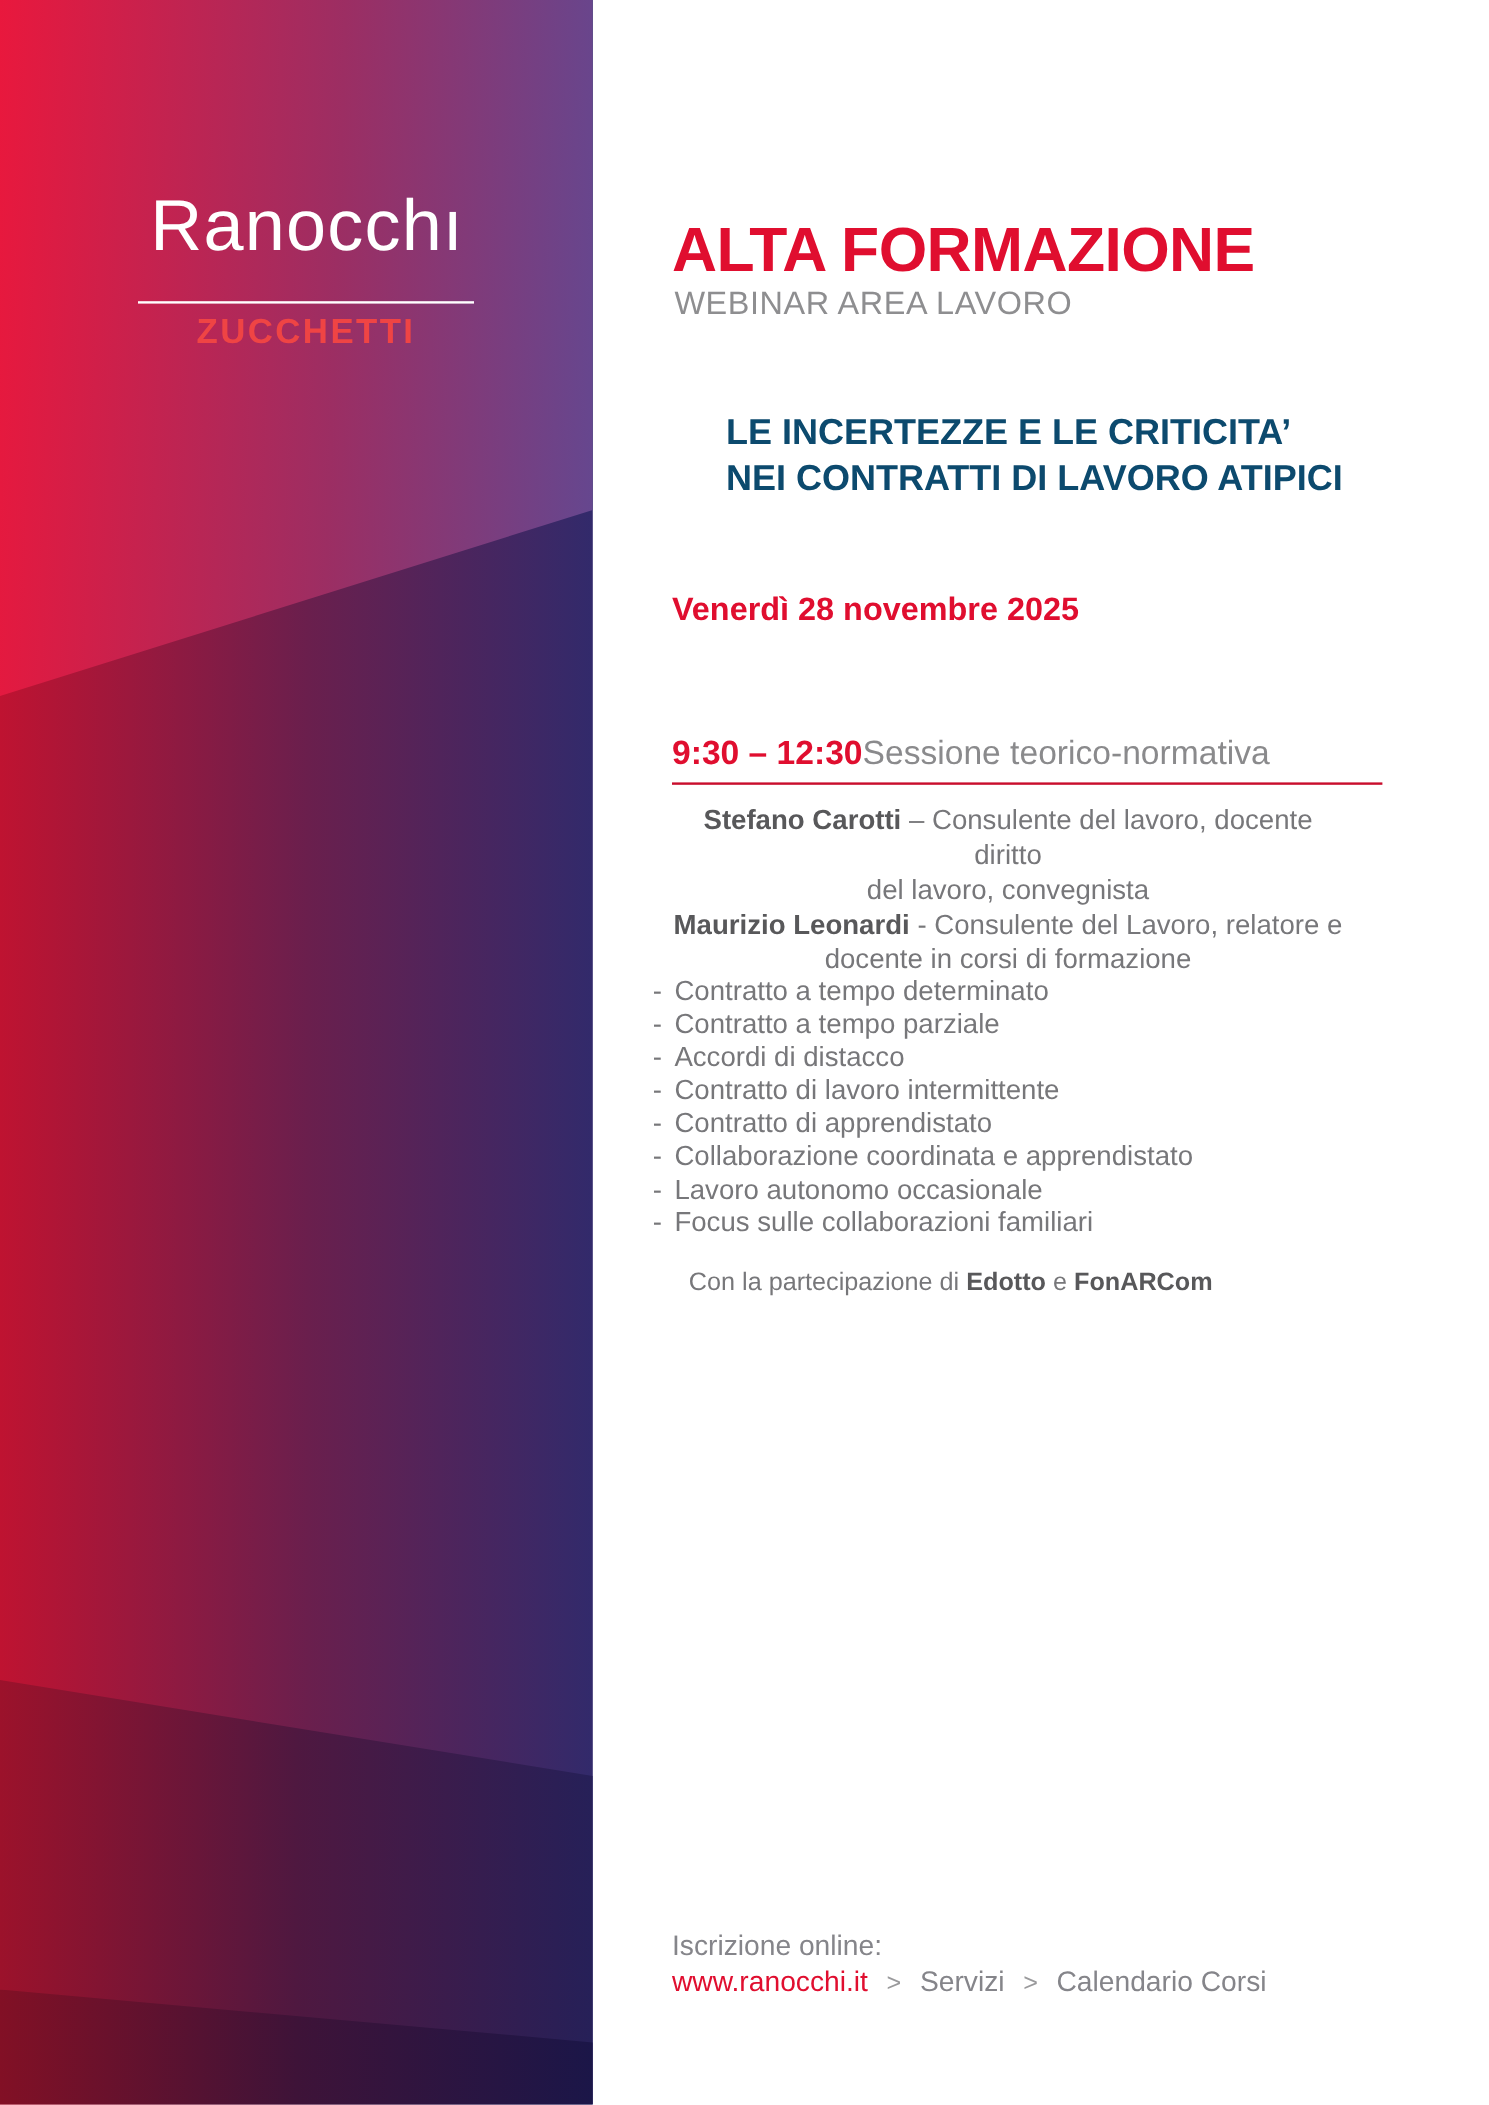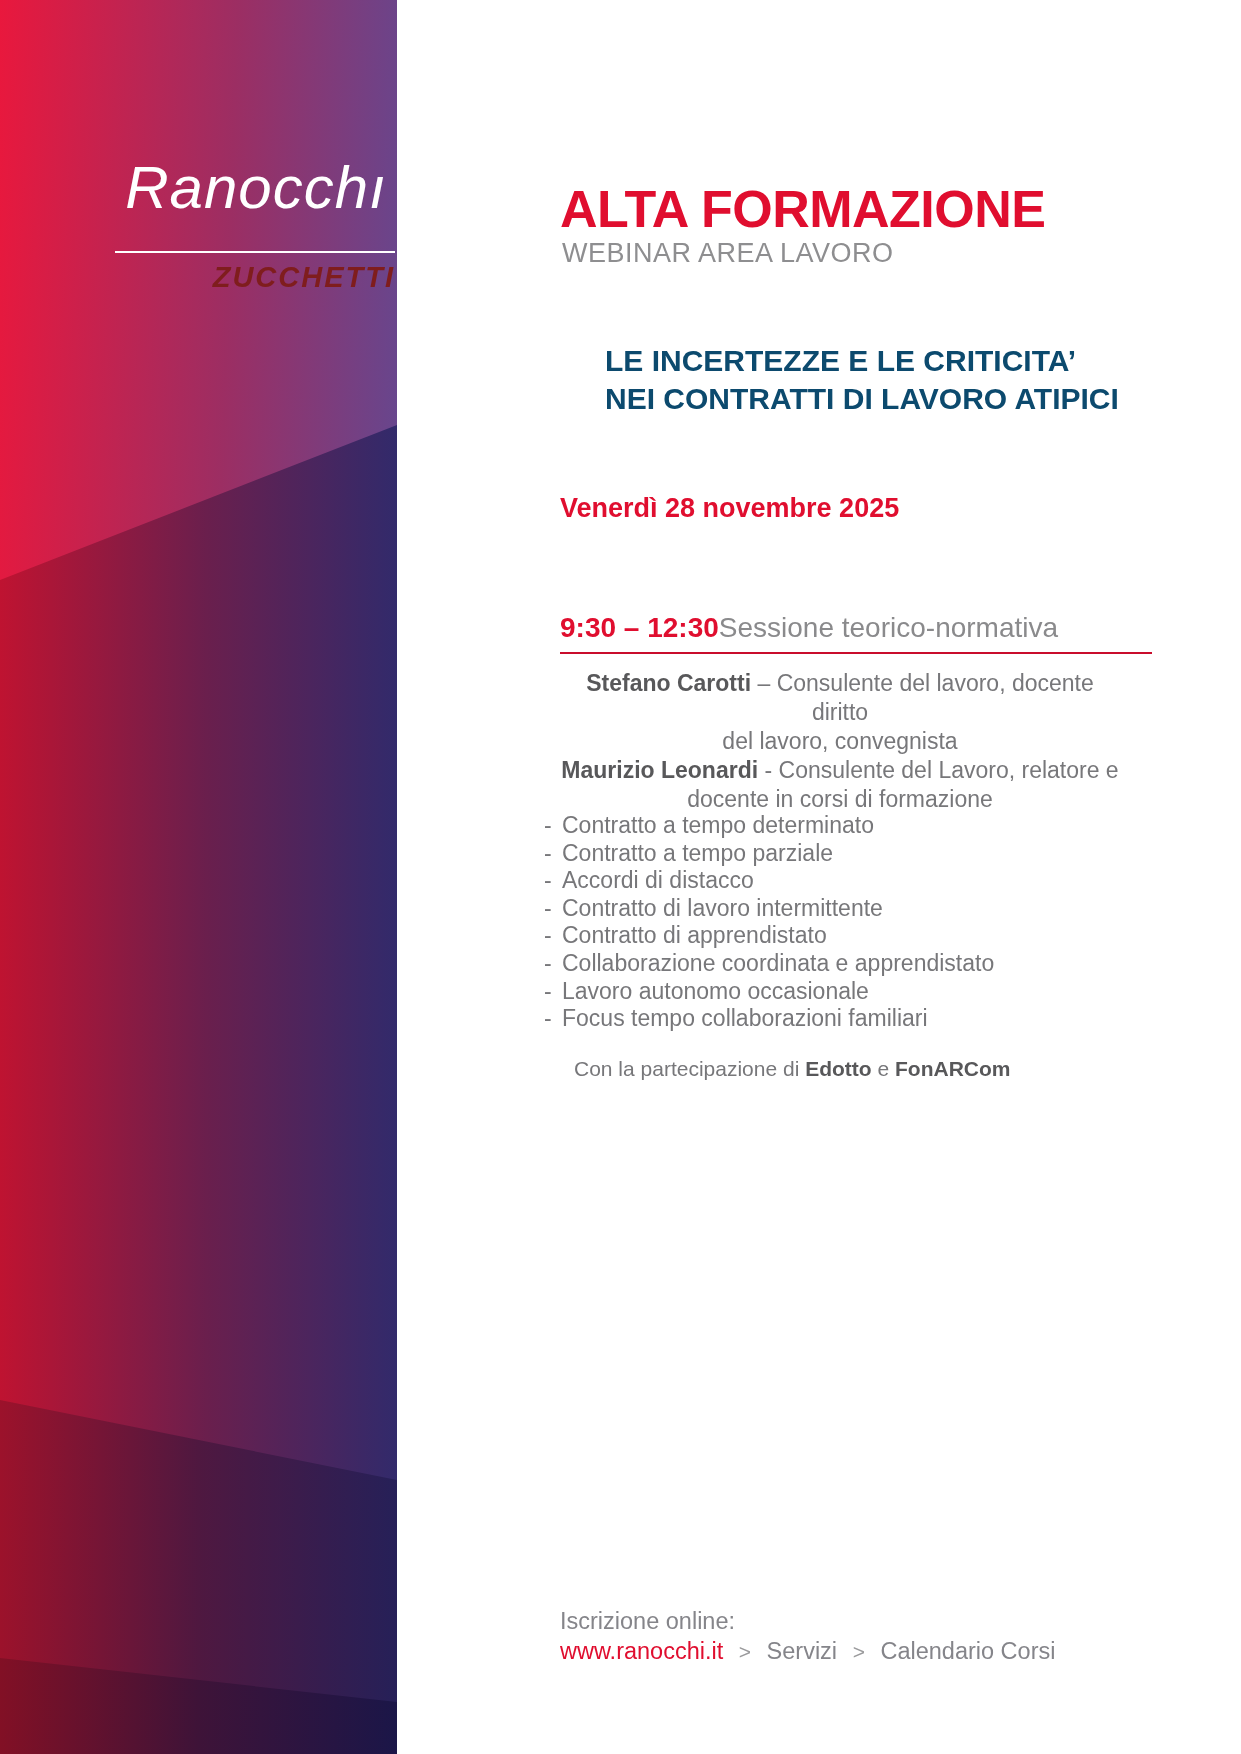--- a/index.html
+++ b/index.html
@@ -2,21 +2,21 @@
 <html><head>
 <meta charset="utf-8">
 <style>
   html,body { margin:0; padding:0; background:#ffffff; }
   .page {
     position:relative; width:1241px; height:1754px; background:#ffffff;
     overflow:hidden; font-family:"Liberation Sans", sans-serif;
   }
 
   
-  .sidebar { position:absolute; left:0; top:0; width:397px; height:1754px;font-style:italic; }
+  .sidebar { position:absolute; left:0; top:0; width:494px; height:1754px; }
   .facet { position:absolute; left:0; top:0; width:100%; height:100%; }
   .facet-base {
     background:linear-gradient(90deg,#BF1331 0%, #6A1F4D 52%, #322A6B 100%);
   }
   .facet-top {
     background:linear-gradient(92deg,#E9183D 0%, #9C2E63 52%, #5A4C98 100%);
     clip-path:polygon(0 0, 100% 0, 100% 425px, 0 580px);
   }
   .facet-lower {
     background:linear-gradient(90deg,#9C122B 0%, #4F1840 50%, #262058 100%);
@@ -27,22 +27,22 @@
     clip-path:polygon(0 1658px, 100% 1702px, 100% 100%, 0 100%);
   }
 
   
   .logo-name {
     position:absolute; left:108px; top:156px; width:296px; text-align:center;
     font-size:60px; line-height:64px; color:#ffffff; letter-spacing:1px; font-weight:400;
   }
   .logo-rule { position:absolute; left:115px; top:251px; width:280px; height:2px; background:#ffffff; }
   .logo-sub {
-    position:absolute; left:115px; top:261px; width:280px; text-align:right;
-    font-size:29px; line-height:32px; color:#7f1d1d; font-weight:bold; letter-spacing:2px;
+    position:absolute; left:115px; top:261px; width:280px; text-align:center;
+    font-size:29px; line-height:32px; color:#ef4444; font-weight:bold; letter-spacing:2px;
   }
 
   
   .title {
     position:absolute; left:560px; top:182px; font-size:52px; line-height:54px;
     font-weight:bold; color:#E00E2F; letter-spacing:-0.5px; white-space:nowrap;
   }
   .subtitle {
     position:absolute; left:562px; top:239px; font-size:27px; line-height:29px;
     color:#8E8E90; letter-spacing:0.5px; white-space:nowrap;
@@ -159,21 +159,21 @@
     <div class="topic-item">
       <span class="topic-dash">-</span>
       <span>Collaborazione coordinata e apprendistato</span>
     </div>
     <div class="topic-item">
       <span class="topic-dash">-</span>
       <span>Lavoro autonomo occasionale</span>
     </div>
     <div class="topic-item">
       <span class="topic-dash">-</span>
-      <span>Focus tempo collaborazioni familiari</span>
+      <span>Focus sulle collaborazioni familiari</span>
     </div>
   </div>
 
   <div class="participation">
     <span>Con la partecipazione di</span>
     <span class="partner">Edotto</span>
     <span>e</span>
     <span class="partner">FonARCom</span>
   </div>
 

